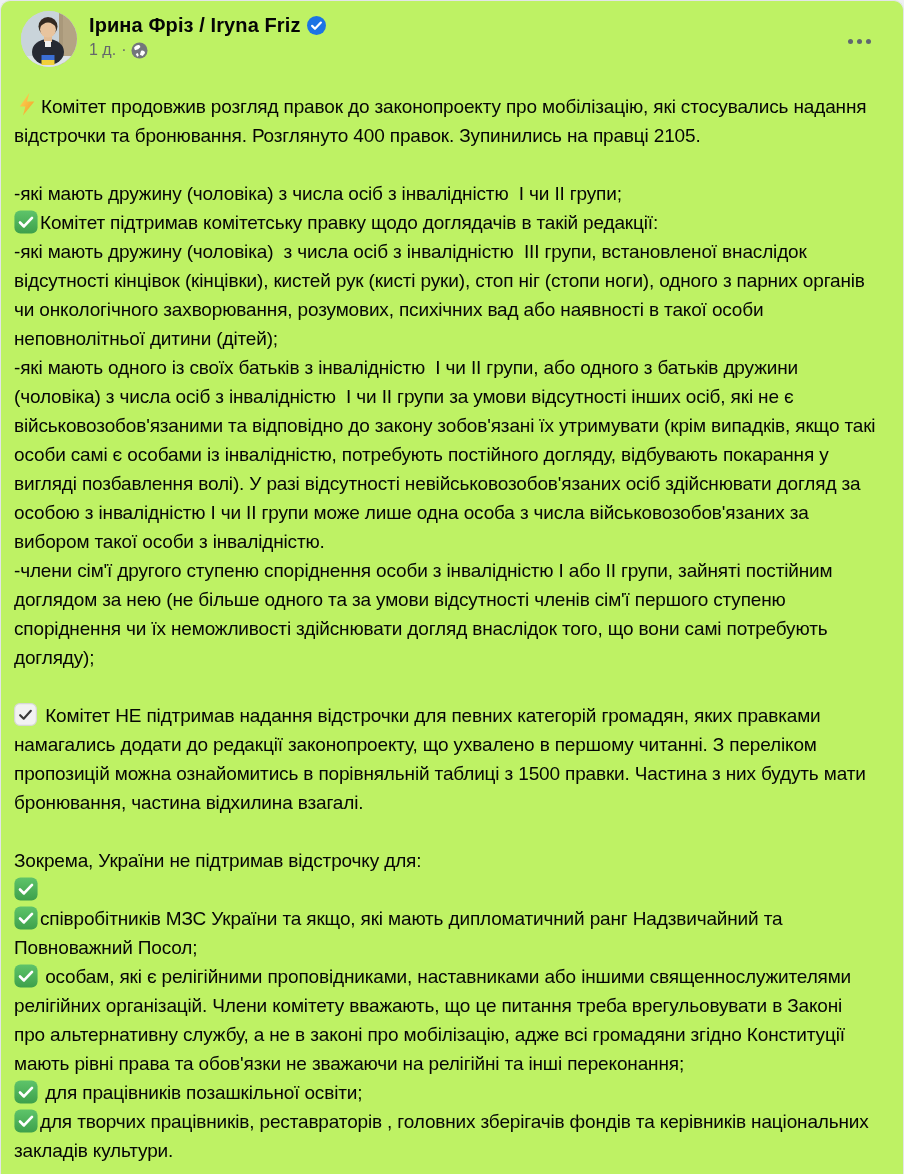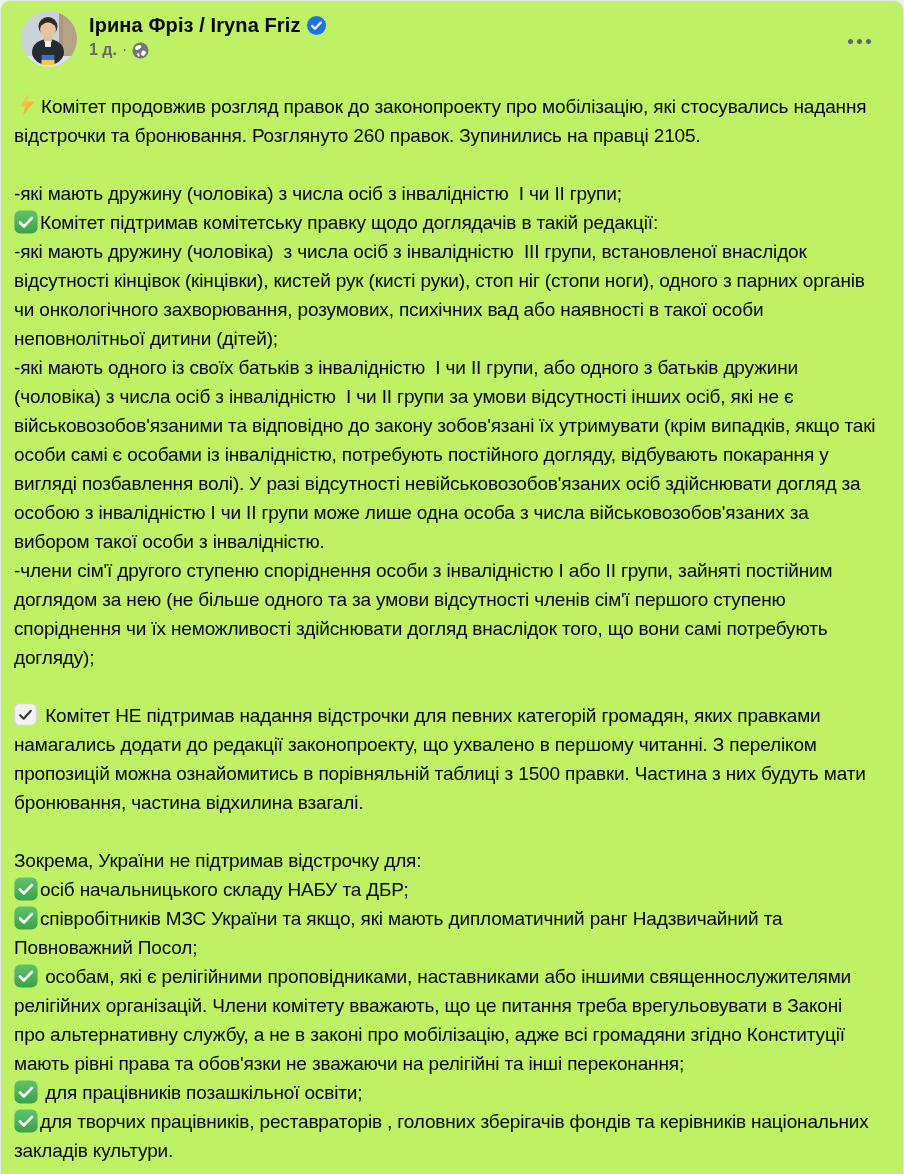--- a/index.html
+++ b/index.html
@@ -27,21 +27,21 @@
   .header-text { margin-left:12px; padding-top:3px; }
   .name-row { display:flex; align-items:center; }
   .name {
     font-size:20px; font-weight:700; color:#050505; letter-spacing:.1px;
     cursor:pointer; white-space:nowrap;
   }
   .verified { display:inline-block; width:19px; height:19px; margin-left:6px; }
   .verified svg { display:block; width:100%; height:100%; }
   .meta-row { margin-top:4px; display:flex; align-items:center; gap:5px;
               color:#65676b; font-size:16px; }
-  .meta-row .ts { cursor:pointer;font-weight:bold; }
+  .meta-row .ts { cursor:pointer; }
   .globe { display:inline-block; width:17px; height:17px; }
   .globe svg { display:block; width:100%; height:100%; }
   .more-btn {
     position:absolute; right:24px; top:26px;
     width:40px; height:28px; border-radius:6px;
     display:flex; align-items:center; justify-content:center; gap:4px;
     cursor:pointer;
   }
   .more-btn .dot { width:5px; height:5px; border-radius:50%; background:#606770; }
   
@@ -118,21 +118,21 @@
   <div class="post-body" id="post-body">
       <div class="paragraph">
         <div class="post-line"><span class="emoji zap"><svg viewBox="0 0 32 32" aria-hidden="true">
               <defs>
                 <linearGradient id="zg" x1="0" y1="0" x2="1" y2="1">
                   <stop offset="0" stop-color="#ffd95a"></stop>
                   <stop offset="1" stop-color="#f29d25"></stop>
                 </linearGradient>
               </defs>
               <path d="M19 2 7 19h7l-3 11 14-17h-9z" fill="url(#zg)"></path>
-            </svg></span><span class="line-text">Комітет продовжив розгляд правок до законопроекту про мобілізацію, які стосувались надання відстрочки та бронювання. Розглянуто 260 правок. Зупинились на правці 2105.</span></div>
+            </svg></span><span class="line-text">Комітет продовжив розгляд правок до законопроекту про мобілізацію, які стосувались надання відстрочки та бронювання. Розглянуто 400 правок. Зупинились на правці 2105.</span></div>
       </div>
       <div class="paragraph">
         <div class="post-line"><span class="line-text">-які мають дружину (чоловіка) з числа осіб з інвалідністю  І чи ІІ групи;</span></div>
         <div class="post-line"><span class="emoji check-green"><svg viewBox="0 0 28 28" aria-hidden="true">
               <defs>
                 <linearGradient id="cg" x1="0" y1="0" x2="0" y2="1">
                   <stop offset="0" stop-color="#5ec46a"></stop>
                   <stop offset="1" stop-color="#3da04b"></stop>
                 </linearGradient>
               </defs>
@@ -153,21 +153,21 @@
         <div class="post-line"><span class="line-text">Зокрема, України не підтримав відстрочку для:</span></div>
         <div class="post-line"><span class="emoji check-green"><svg viewBox="0 0 28 28" aria-hidden="true">
               <defs>
                 <linearGradient id="cg" x1="0" y1="0" x2="0" y2="1">
                   <stop offset="0" stop-color="#5ec46a"></stop>
                   <stop offset="1" stop-color="#3da04b"></stop>
                 </linearGradient>
               </defs>
               <rect x="0.5" y="0.5" width="27" height="27" rx="7" fill="url(#cg)"></rect>
               <path d="M7 14.6l4.6 4.6 9.4-10" stroke="#ffffff" stroke-width="3.1" fill="none" stroke-linecap="round" stroke-linejoin="round"></path>
-            </svg></span><span class="line-text">осіб начальницького складу НАБУ та ДБР;</span></div>
+            </svg></span></div>
         <div class="post-line"><span class="emoji check-green"><svg viewBox="0 0 28 28" aria-hidden="true">
               <defs>
                 <linearGradient id="cg" x1="0" y1="0" x2="0" y2="1">
                   <stop offset="0" stop-color="#5ec46a"></stop>
                   <stop offset="1" stop-color="#3da04b"></stop>
                 </linearGradient>
               </defs>
               <rect x="0.5" y="0.5" width="27" height="27" rx="7" fill="url(#cg)"></rect>
               <path d="M7 14.6l4.6 4.6 9.4-10" stroke="#ffffff" stroke-width="3.1" fill="none" stroke-linecap="round" stroke-linejoin="round"></path>
             </svg></span><span class="line-text">співробітників МЗС України та якщо, які мають дипломатичний ранг Надзвичайний та Повноважний Посол;</span></div>

